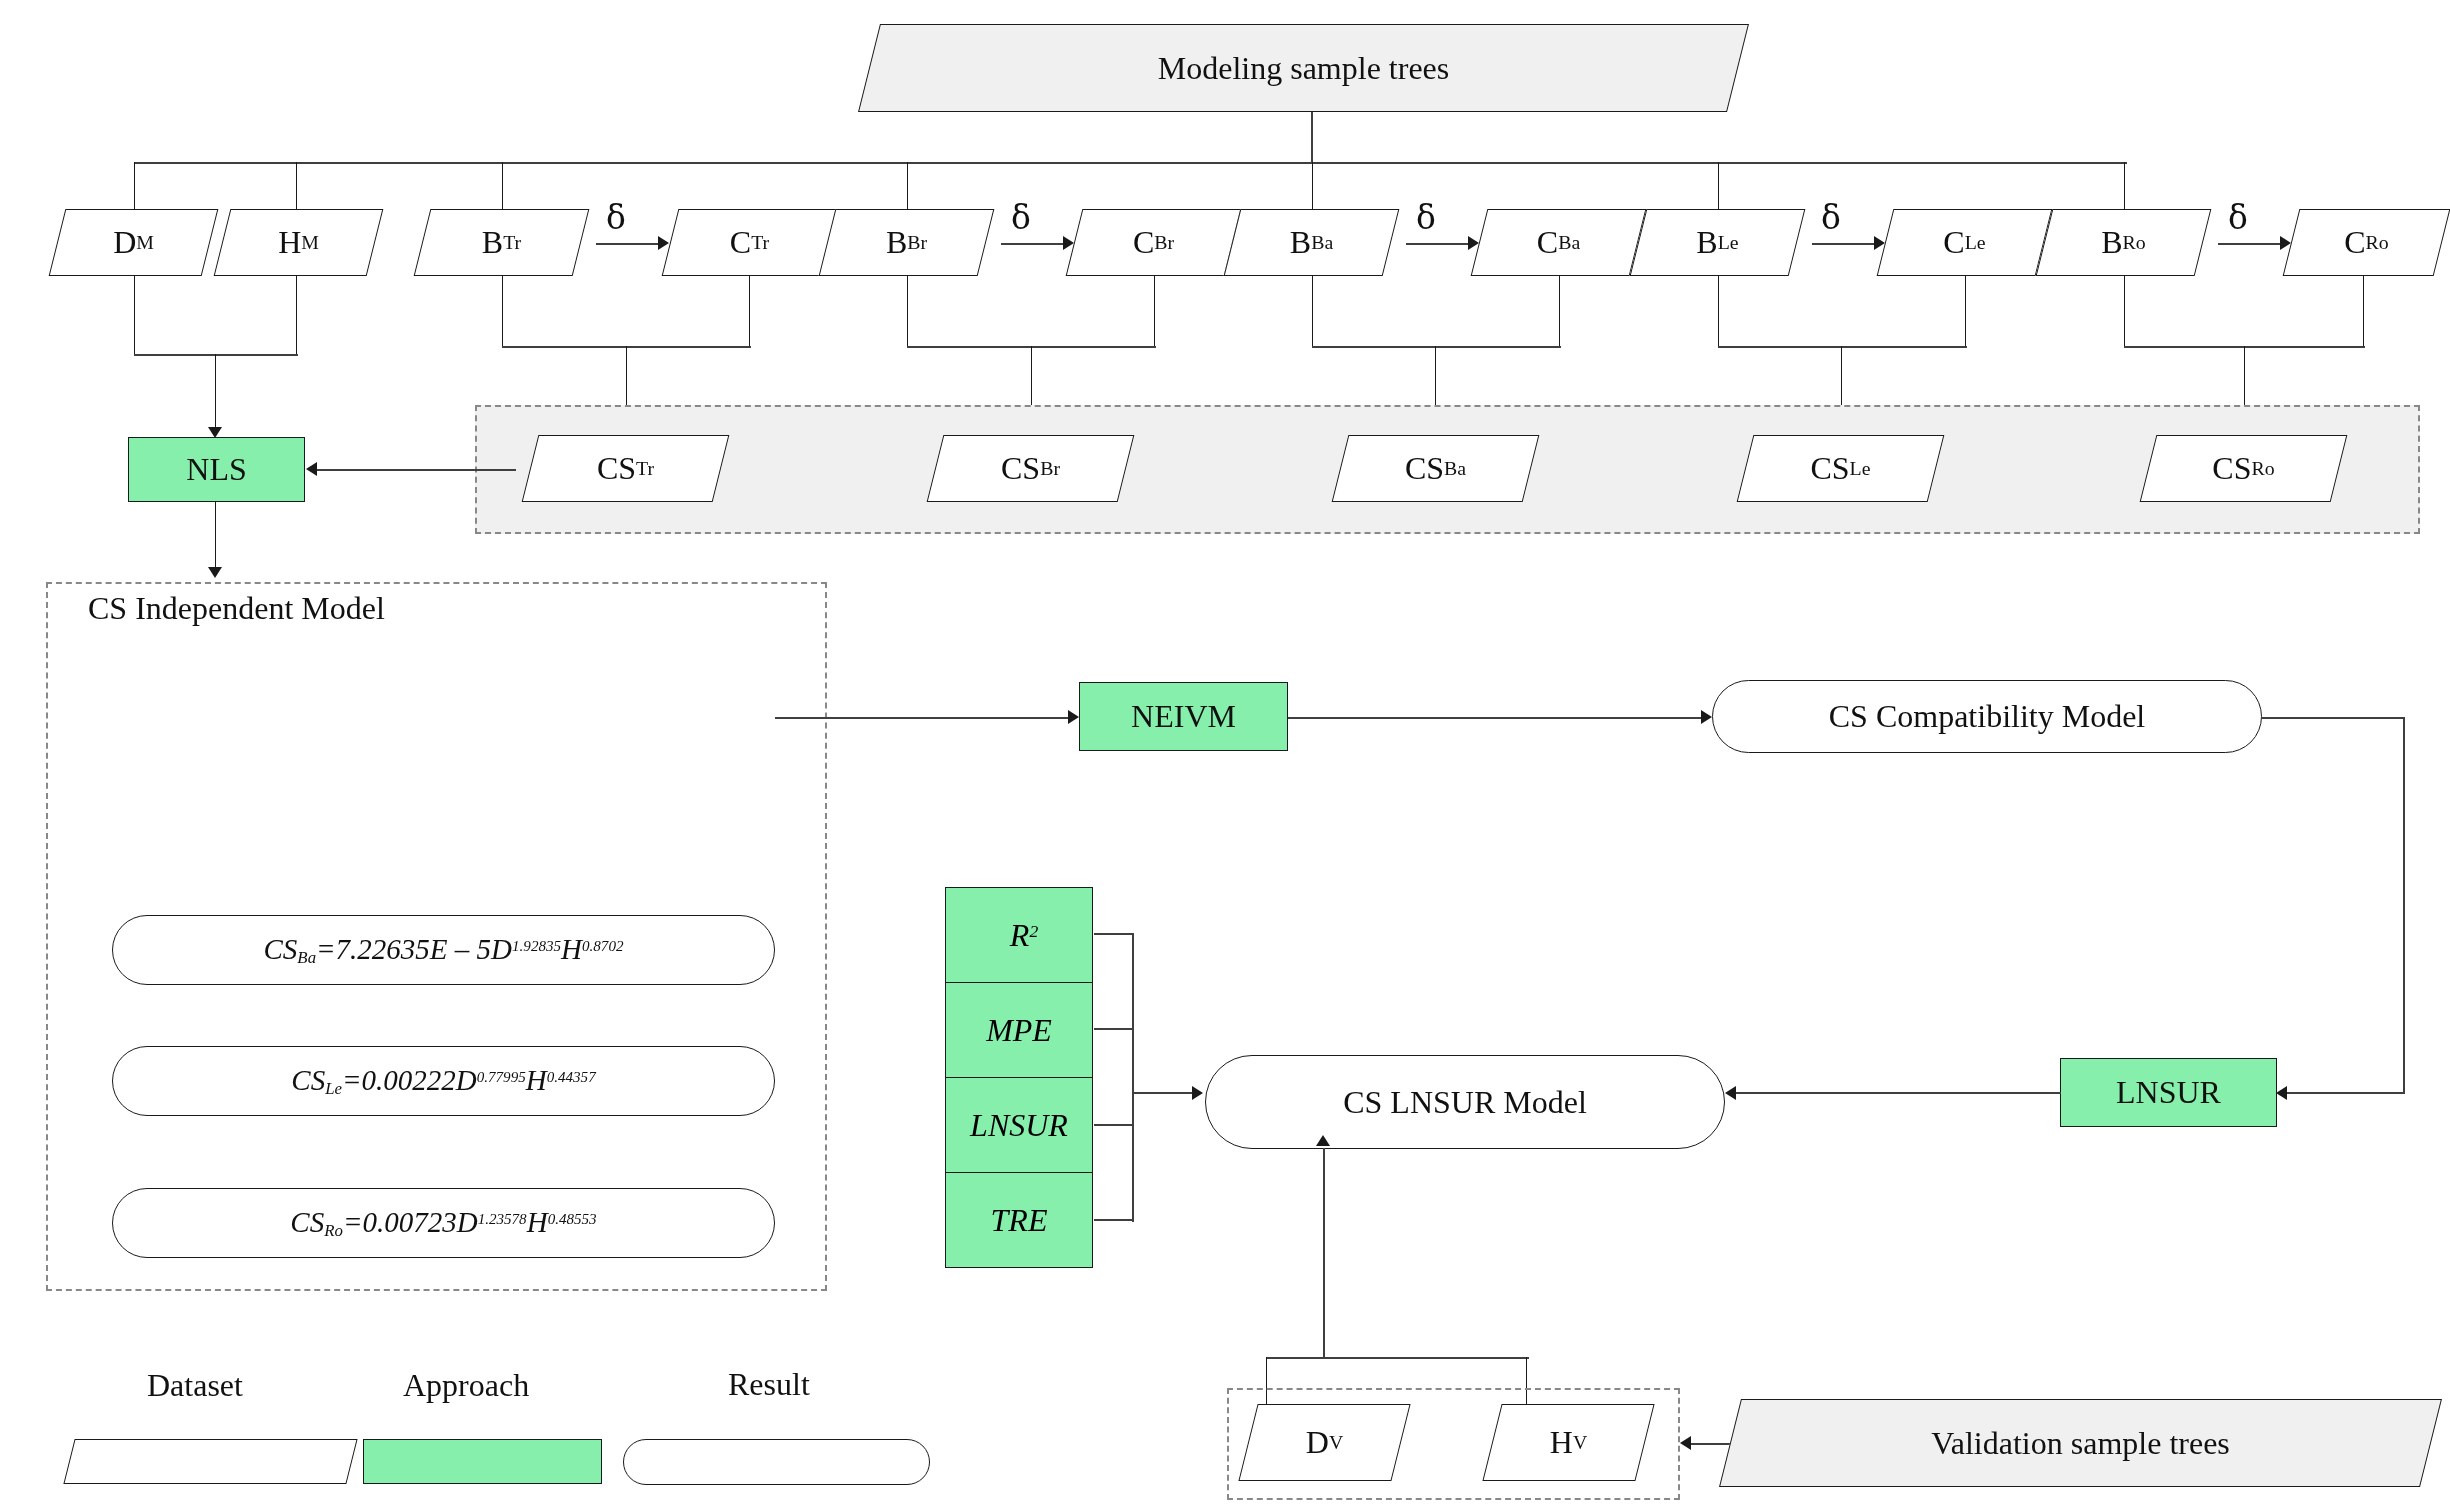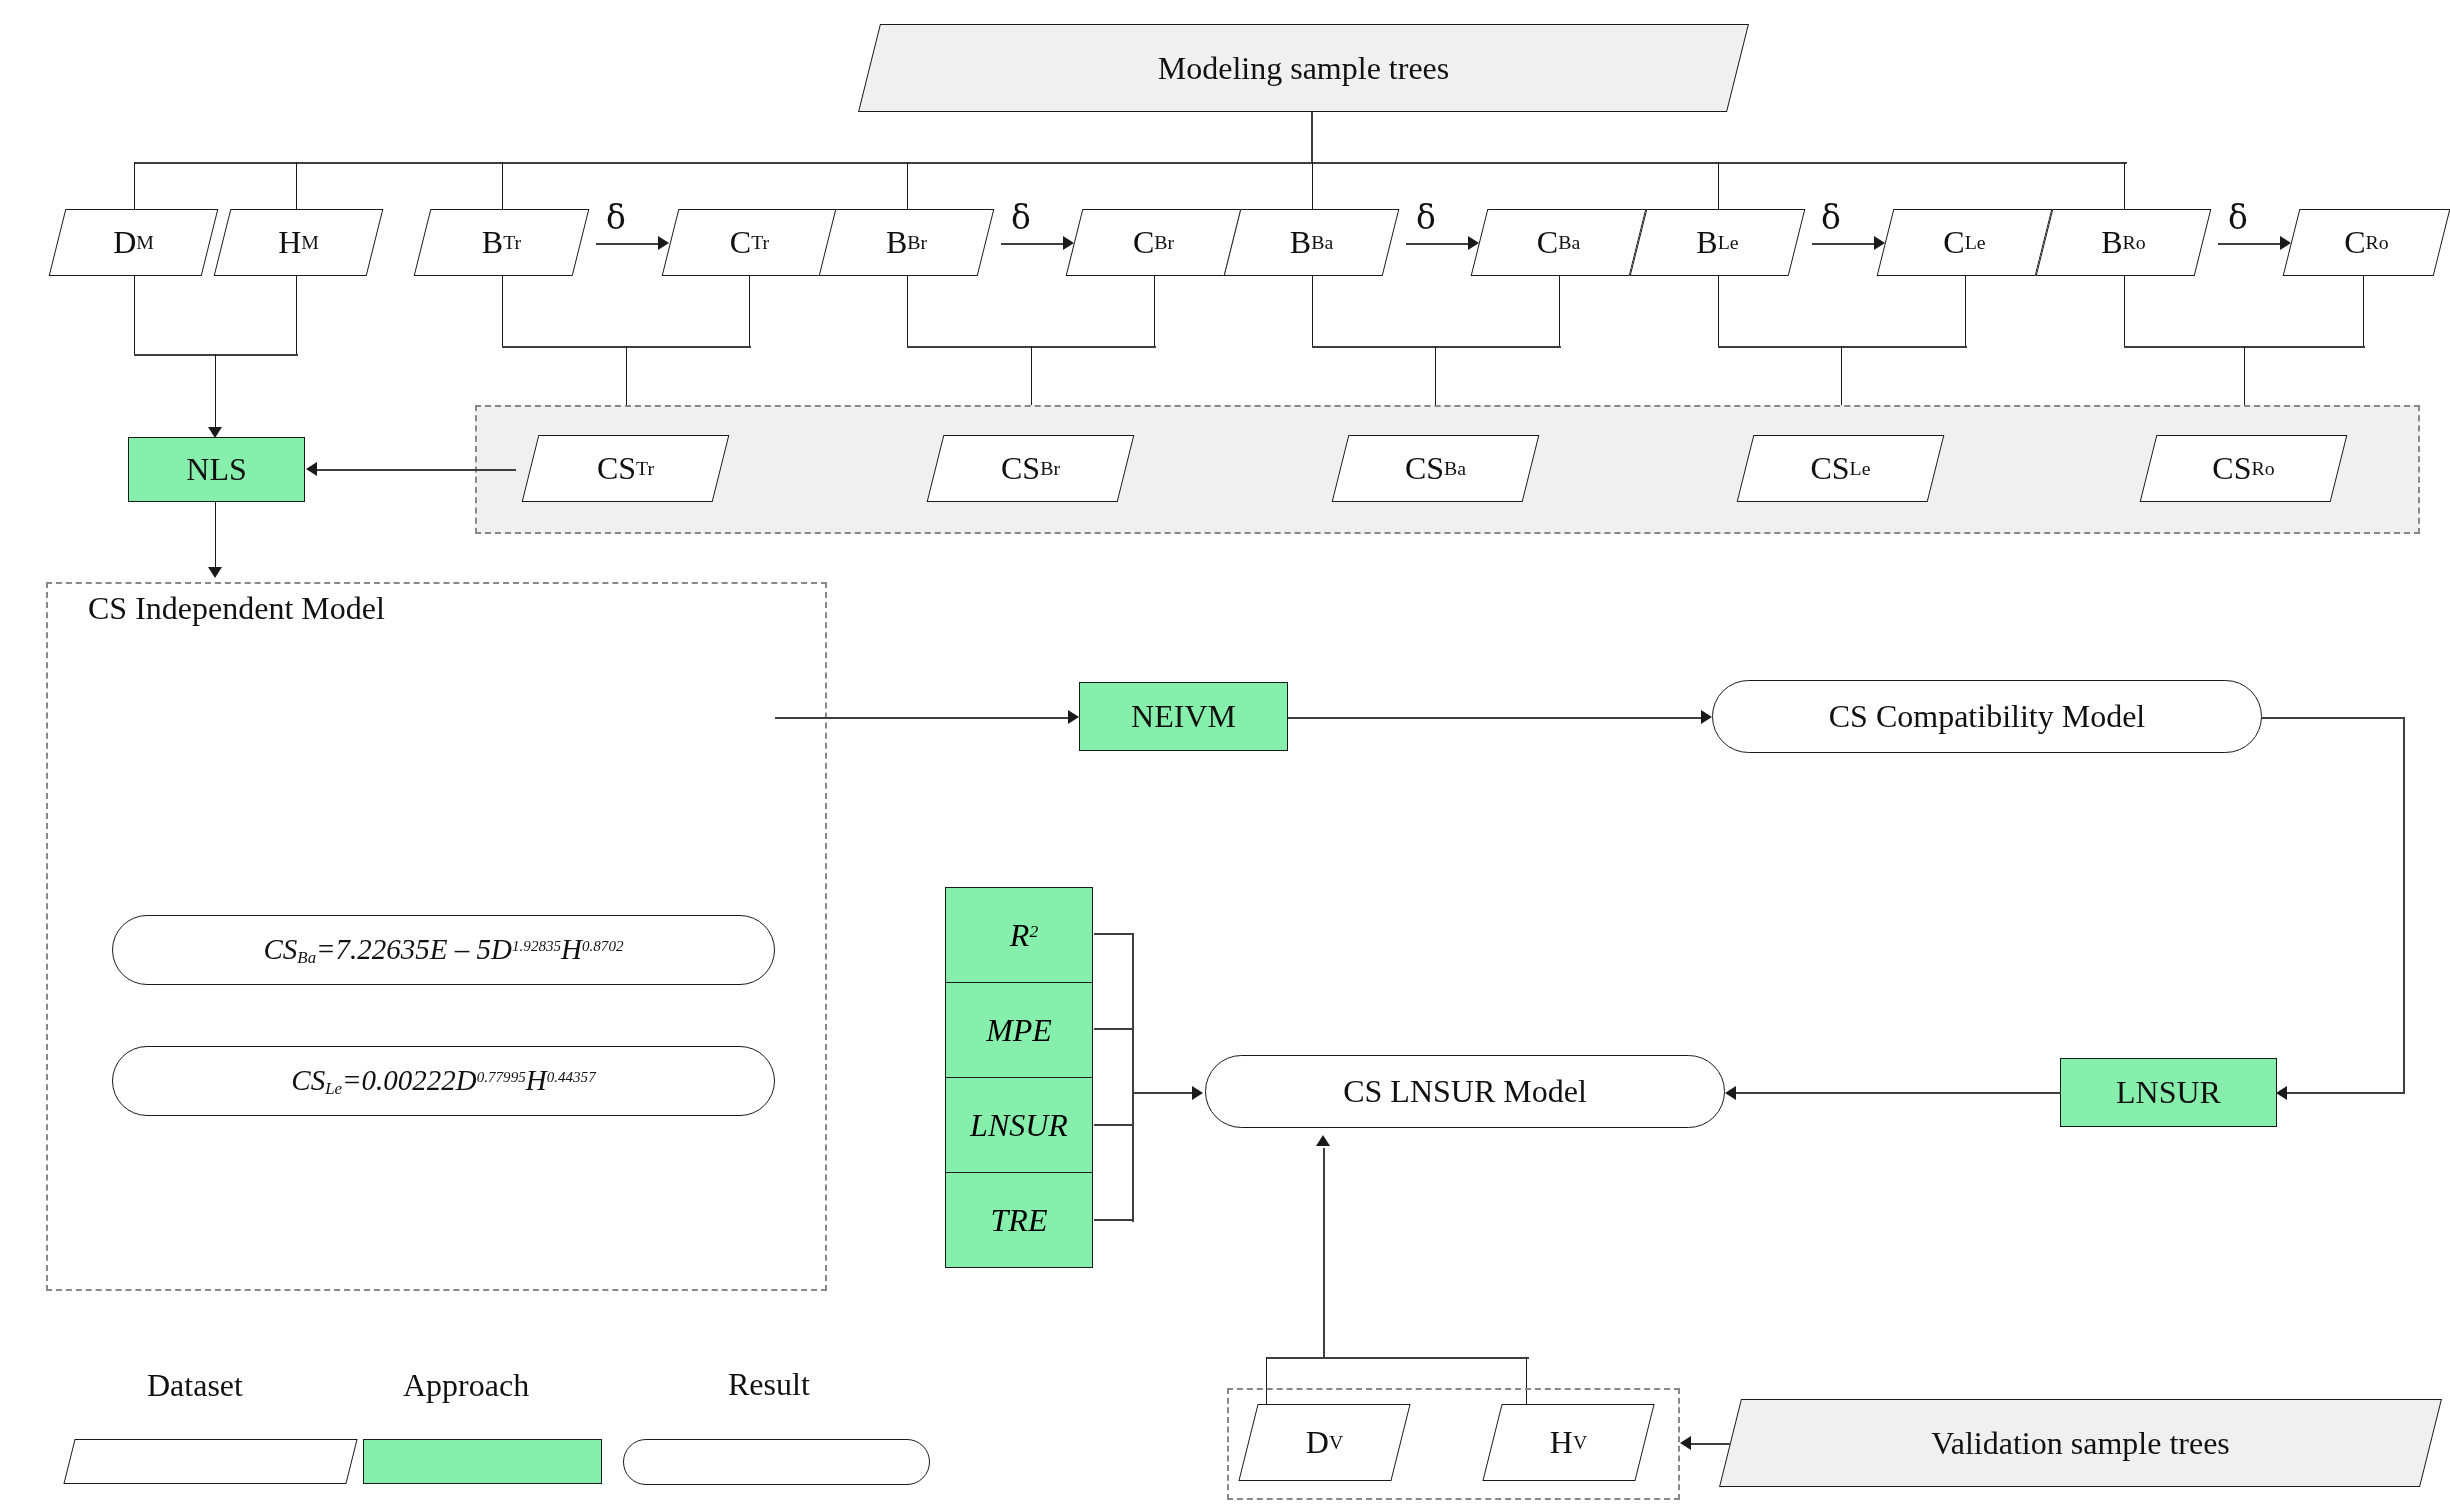--- a/index.html
+++ b/index.html
@@ -214,20 +214,23 @@
 
 
   <div class="round" style="left:112px;top:915px;width:663px;height:70px;">
     <span class="eq">CS<sub>Ba</sub><span>=7.22635E – 5D</span><sup>1.92835</sup><span>H</span><sup>0.8702</sup></span>
   </div>
 
   <div class="round" style="left:112px;top:1046px;width:663px;height:70px;">
     <span class="eq">CS<sub>Le</sub><span>=0.00222D</span><sup>0.77995</sup><span>H</span><sup>0.44357</sup></span>
   </div>
 
+  <div class="round" style="left:112px;top:1188px;width:663px;height:70px;">
+    <span class="eq">CS<sub>Ro</sub><span>=0.00723D</span><sup>1.23578</sup><span>H</span><sup>0.48553</sup></span>
+  </div>
 
   <div class="hline" style="left:775px;top:717px;width:295px;"></div>
   <div class="arrowright" style="left:1068px;top:710px;"></div>
 
   <div class="rect" style="left:1079px;top:682px;width:209px;height:69px;">
     <span class="lbl">NEIVM</span>
   </div>
 
   <div class="hline" style="left:1288px;top:717px;width:414px;"></div>
   <div class="arrowright" style="left:1701px;top:710px;"></div>
@@ -241,21 +244,21 @@
   <div class="hline" style="left:2287px;top:1092px;width:118px;"></div>
   <div class="arrowleft" style="left:2276px;top:1086px;"></div>
 
   <div class="rect" style="left:2060px;top:1058px;width:217px;height:69px;">
     <span class="lbl">LNSUR</span>
   </div>
 
   <div class="hline" style="left:1736px;top:1092px;width:325px;"></div>
   <div class="arrowleft" style="left:1725px;top:1086px;"></div>
 
-  <div class="round" style="left:1205px;top:1055px;width:520px;height:73px;">
+  <div class="round" style="left:1205px;top:1055px;width:520px;height:94px;">
     <span class="lbl">CS LNSUR Model</span>
   </div>
 
   <div class="rect" style="left:945px;top:887px;width:148px;height:96px;padding-left:10px;">
     <span class="metric"><span>R</span><sup>2</sup></span>
   </div>
   <div class="rect" style="left:945px;top:982px;width:148px;height:96px;">
     <span class="metric">MPE</span>
   </div>
   <div class="rect" style="left:945px;top:1077px;width:148px;height:96px;">

